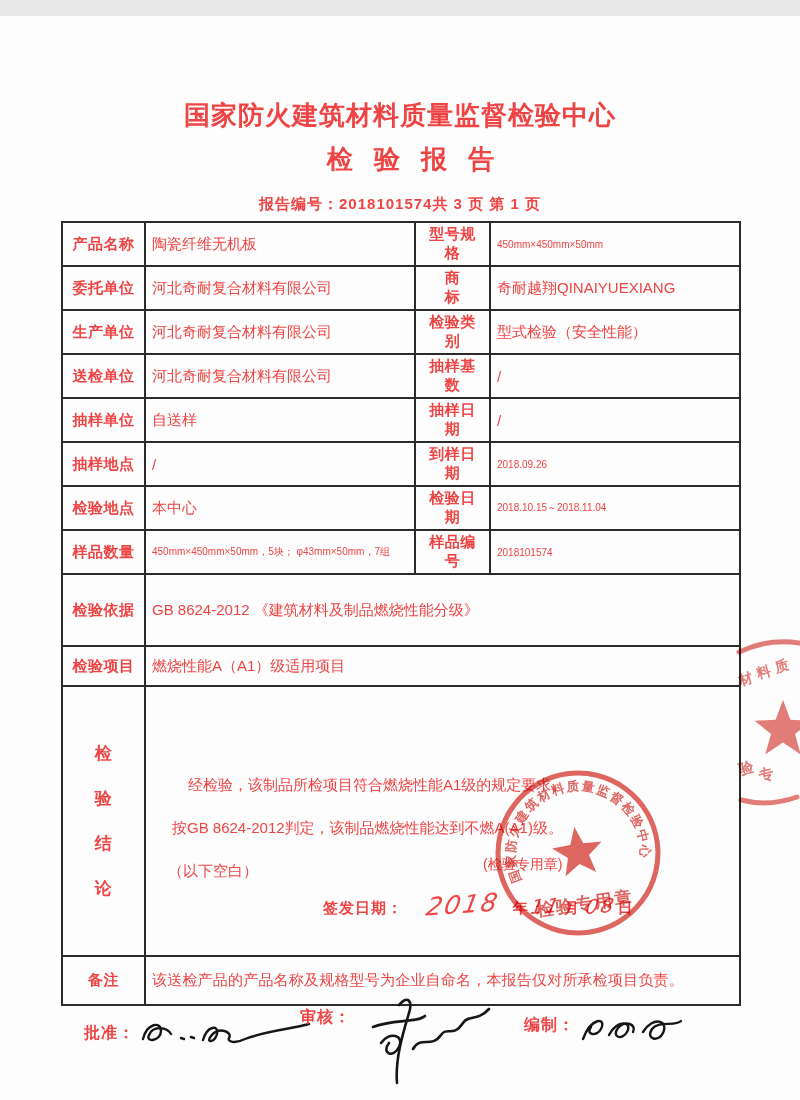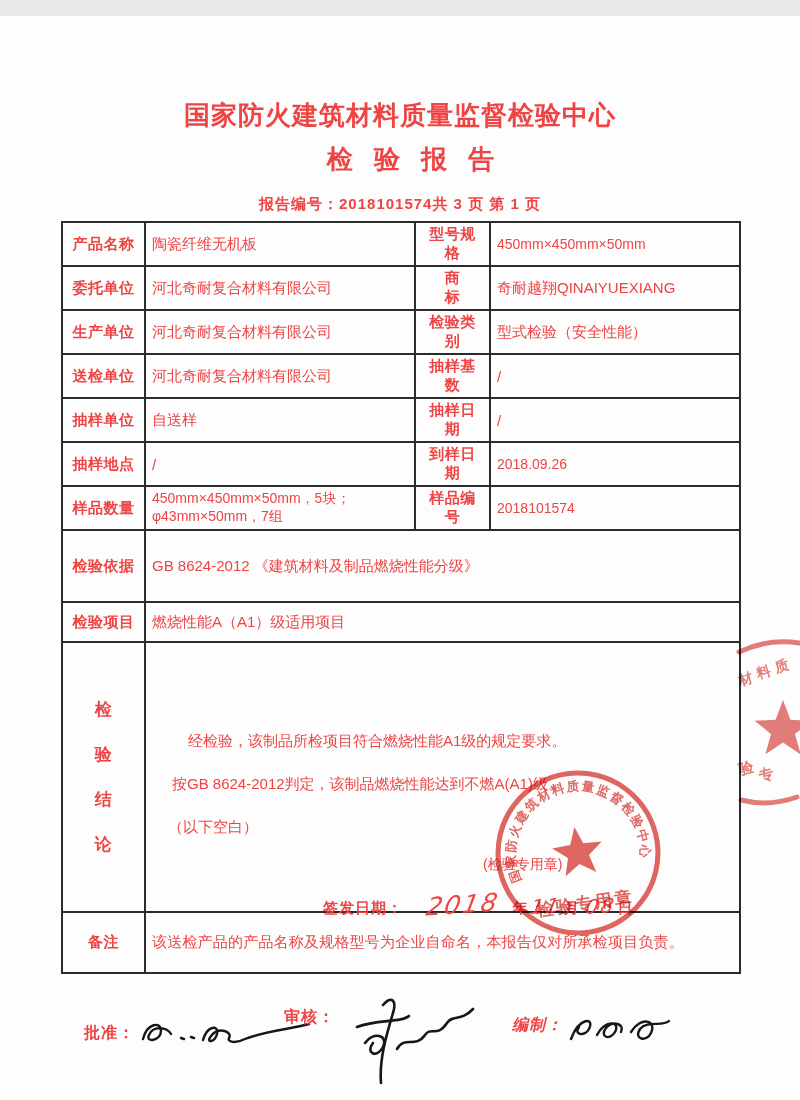--- a/index.html
+++ b/index.html
@@ -28,25 +28,25 @@
     position:absolute; top:205px; left:61px;
     border-collapse:collapse; table-layout:fixed; width:678px;
     font-size:15px;
   }
   table.report td {
     border:2px solid #2b2b2b; padding:2px 6px; vertical-align:middle;
     overflow:hidden;
   }
   td.lab { text-align:center; font-weight:600; padding:2px 2px; letter-spacing:0.5px; }
   td.val { text-align:left; font-weight:500; padding-left:8px; }
-  td.num { font-size:14px; letter-spacing:0; }
+  td.num { font-size:10px; letter-spacing:0; }
   tr.r1 td{height:37px} tr.r2 td{height:43px} tr.r3 td{height:38px}
   tr.r4 td{height:40px} tr.r5 td{height:41px} tr.r6 td{height:41px}
   tr.r7 td{height:37px} tr.r8 td{height:40px} tr.r9 td{height:72px}
-  tr.r10 td{height:40px} tr.r11 td{height:270px} tr.r12 td{height:61px}
+  tr.r10 td{height:40px} tr.r11 td{height:270px} tr.r12 td{height:49px}
   td.conclusion-label { vertical-align:middle; }
   .vlabel { display:flex; flex-direction:column; align-items:center; gap:22px;
             font-size:17px; font-weight:600; }
   td.conclusion-body { vertical-align:top; position:relative; }
   .concl-line { font-weight:500; }
   .cl0 { margin:14px 0 0 36px; }
   .cl1 { margin:24px 0 0 20px; }
   .cl2 { margin:24px 0 0 16px; }
   td.remark-body { font-weight:500; padding-left:10px; letter-spacing:0.2px; }
   
@@ -62,22 +62,22 @@
   
   .stamp-main { position:absolute; left:492px; top:751px; width:172px; height:172px;
                 transform:rotate(-8deg); opacity:0.82; mix-blend-mode:multiply; z-index:4; }
   .stamp-edge { position:absolute; left:735px; top:612px; width:65px; height:180px;
                 opacity:0.7; mix-blend-mode:multiply; z-index:4; }
   
   .footer { position:absolute; left:0; top:985px; width:800px; height:100px; }
   .sig-group { position:absolute; display:flex; align-items:flex-start; }
   .sig-label { font-size:16px; font-weight:600; letter-spacing:1px; padding-top:14px; }
   .g-approve { left:84px; top:8px; }
-  .g-review  { left:284px; top:-8px; }
-  .g-compile { left:512px; top:0;font-style:italic; }
+  .g-review  { left:300px; top:-8px; }
+  .g-compile { left:524px; top:0; }
   .sig-svg { display:block; }
 </style>
 </head>
 <body>
 
 <div class="page">
 
   <div class="center-name">国家防火建筑材料质量监督检验中心</div>
   <div class="report-title">检 验 报 告</div>
   <div class="meta-row">
@@ -123,20 +123,26 @@
       <td class="lab">抽样单位</td>
       <td class="val">自送样</td>
       <td class="lab">抽样日期</td>
       <td class="val">/</td>
     </tr>
     <tr class="r6">
       <td class="lab">抽样地点</td>
       <td class="val">/</td>
       <td class="lab">到样日期</td>
       <td class="val num">2018.09.26</td>
+    </tr>
+    <tr class="r7">
+      <td class="lab">检验地点</td>
+      <td class="val">本中心</td>
+      <td class="lab">检验日期</td>
+      <td class="val num">2018.10.15～2018.11.04</td>
     </tr>
     <tr class="r8">
       <td class="lab">样品数量</td>
       <td class="val num">450mm×450mm×50mm，5块； φ43mm×50mm，7组</td>
       <td class="lab">样品编号</td>
       <td class="val num">2018101574</td>
     </tr>
     <tr class="r9">
       <td class="lab">检验依据</td>
       <td class="val" colspan="3">GB 8624-2012 《建筑材料及制品燃烧性能分级》</td>

